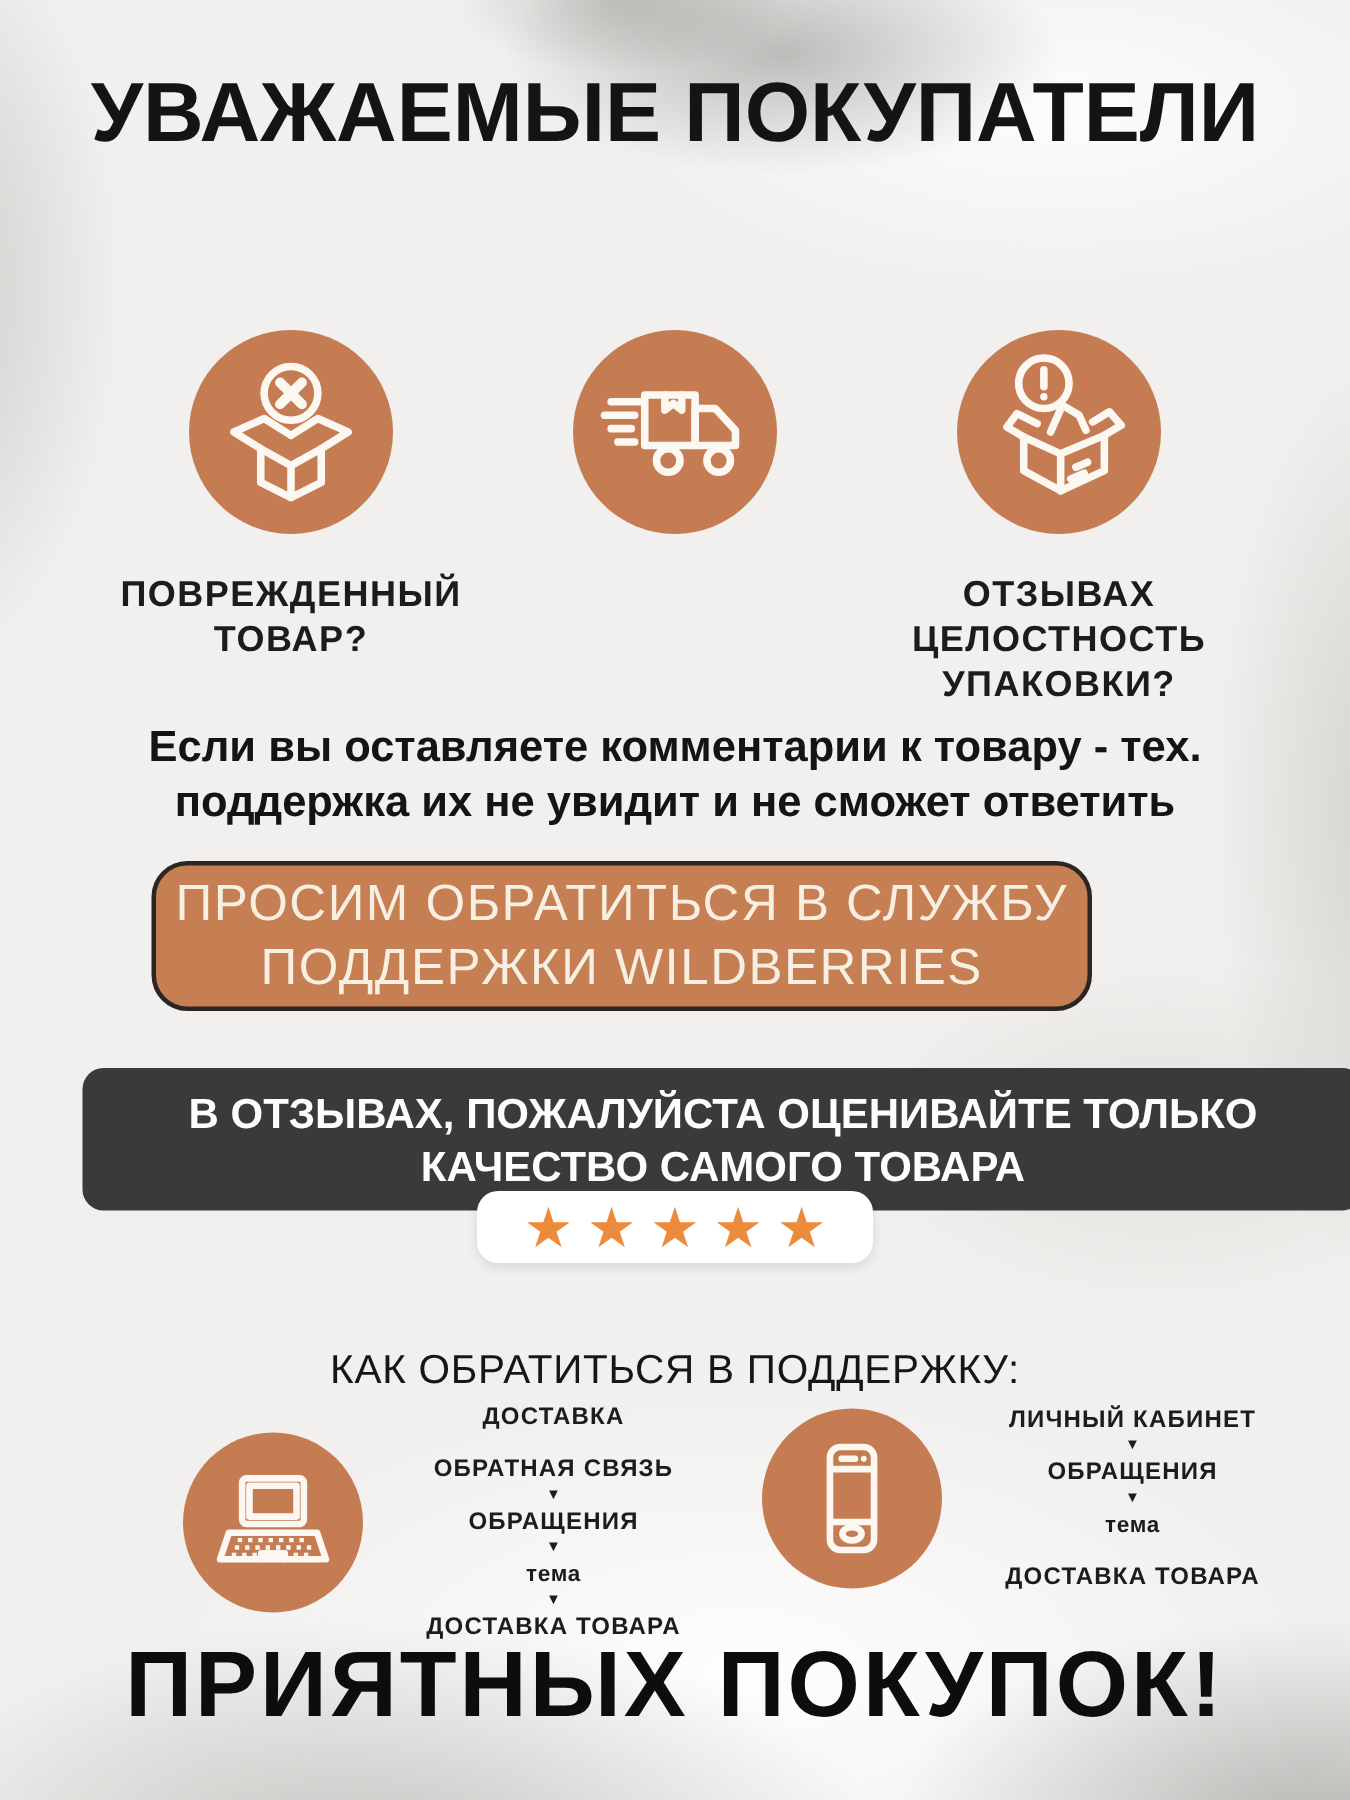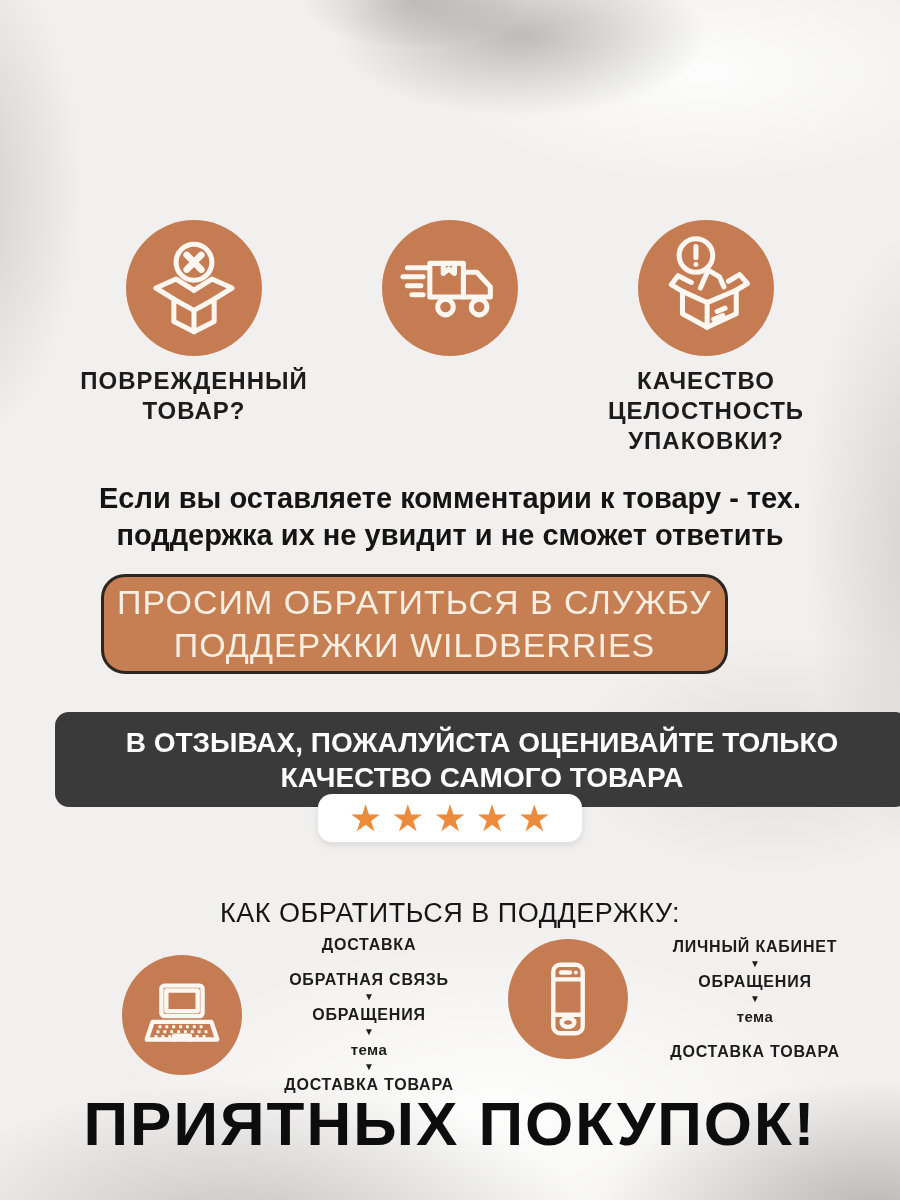--- a/index.html
+++ b/index.html
@@ -19,21 +19,21 @@
       radial-gradient(ellipse 700px 340px at 55% 93%, rgba(255,255,255,.9), transparent 55%);
   }
   .abs{position:absolute;}
   .ctr{left:0;width:900px;text-align:center;}
   .page-title{top:42px;font-size:56px;font-weight:bold;color:#141414;letter-spacing:0;}
   .page-subtitle{top:118px;font-size:38px;line-height:46px;font-weight:bold;color:#141414;}
   .issues-row{top:220px;left:66px;width:768px;display:flex;}
   .issue-card{width:256px;display:flex;flex-direction:column;align-items:center;}
   .icon-circle{width:136px;height:136px;border-radius:50%;background:#c57c52;display:flex;align-items:center;justify-content:center;}
   .icon-circle svg{width:112px;height:112px;}
-  .issue-label{margin-top:10px;font-size:24px;line-height:30px;font-weight:bold;letter-spacing:1px;color:#1c1c1c;text-align:center;}
+  .issue-label{margin-top:26px;font-size:24px;line-height:30px;font-weight:bold;letter-spacing:1px;color:#1c1c1c;text-align:center;}
   .note{top:480px;font-size:29px;line-height:37px;font-weight:bold;color:#141414;}
   .support-button{
     top:574px;left:101px;width:627px;height:100px;border-radius:24px;
     background:#c67e53;border:3px solid #2b2622;box-sizing:border-box;
     display:flex;flex-direction:column;align-items:center;justify-content:center;
     color:#f8efe3;font-size:34px;line-height:43px;letter-spacing:1px;text-align:center;
   }
   .review-banner{
     top:712px;left:55px;width:854px;height:95px;border-radius:14px;background:#3a3a3a;
     display:flex;flex-direction:column;align-items:center;justify-content:center;
@@ -60,20 +60,21 @@
   svg .ln{stroke:#fcf7f1;stroke-width:4.5;fill:none;stroke-linecap:round;stroke-linejoin:round;}
   svg .ln-thick{stroke:#fcf7f1;stroke-width:6;fill:none;stroke-linecap:round;}
   svg .dot{fill:#fcf7f1;stroke:none;}
   svg .dash{stroke:#fcf7f1;stroke-width:3;fill:none;stroke-dasharray:3 4;}
 </style>
 </head>
 <body>
 
 <div class="canvas">
 
+  <div class="abs ctr page-title">УВАЖАЕМЫЕ ПОКУПАТЕЛИ</div>
 
 
   <div class="abs issues-row">
 
     <div class="issue-card">
       <div class="icon-circle">
         <svg viewBox="0 0 100 100">
           <path class="ln" d="M32 60 L16 50 L34 42 L50 52"></path>
           <path class="ln" d="M68 60 L84 50 L66 42 L50 52"></path>
           <path class="ln" d="M32 60 L50 70 L68 60 L68 80 L50 89 L32 80 Z"></path>
@@ -110,21 +111,21 @@
           <path class="ln" d="M29 53 L51 63 L77 52"></path>
           <path class="ln" d="M29 53 L29 73 L51 85 L51 63"></path>
           <path class="ln" d="M51 85 L77 73 L77 52"></path>
           <path class="ln" d="M60 71 l7 -3 M57 78 l8 -3.5"></path>
           <circle class="ln" cx="41" cy="21" r="15"></circle>
           <path class="ln" d="M41 13 v10"></path>
           <circle class="dot" cx="41" cy="29" r="2.2"></circle>
         </svg>
       </div>
       <div class="issue-label">
-        <div>КАЧЕСТВО</div>
+        <div>ОТЗЫВАХ</div>
         <div>ЦЕЛОСТНОСТЬ</div>
         <div>УПАКОВКИ?</div>
       </div>
     </div>
 
   </div>
 
   <div class="abs ctr note">
     <div>Если вы оставляете комментарии к товару - тех.</div>
     <div>поддержка их не увидит и не сможет ответить</div>

